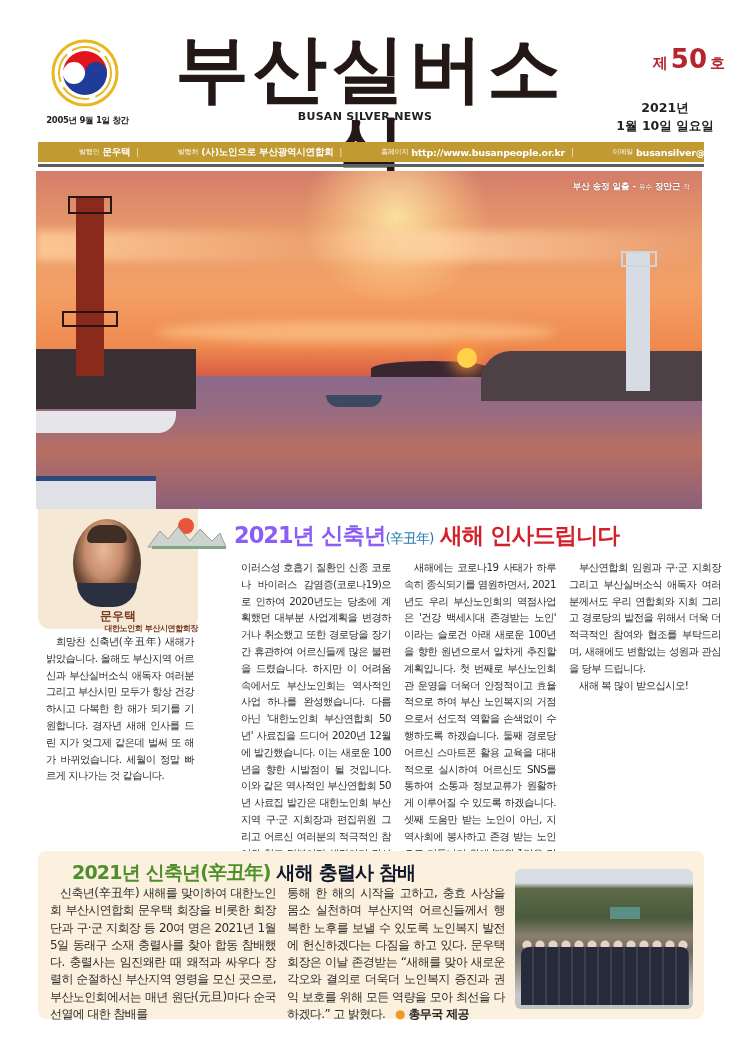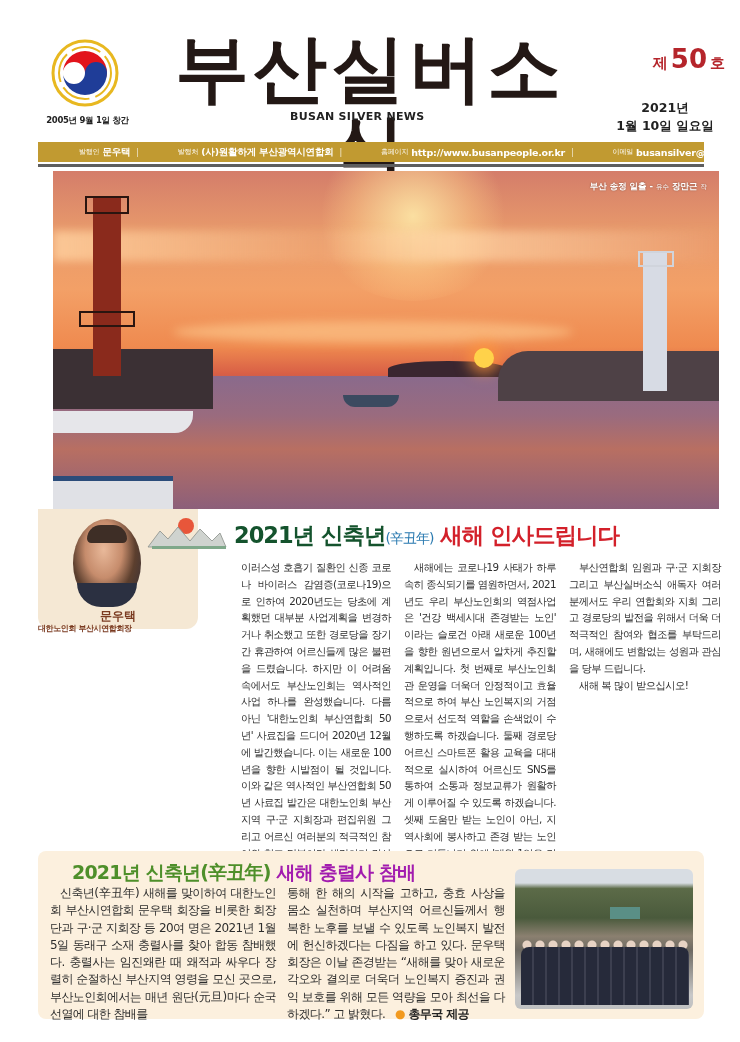--- a/index.html
+++ b/index.html
@@ -7,42 +7,42 @@
   body { position: relative; font-family: "DejaVu Sans", sans-serif; color: #2a2a2a; }
 
   
   .masthead { position: absolute; left: 0; top: 0; width: 740px; height: 140px; }
   .emblem { position: absolute; left: 50px; top: 38px; width: 70px; height: 70px; }
   .founded { position: absolute; left: 40px; top: 115px; width: 95px; text-align: center;
              font-size: 8.5px; font-weight: bold; color: #222; letter-spacing: -0.3px; }
   .title { position: absolute; left: 150px; top: 28px; width: 440px; text-align: center;
            font-family: "DejaVu Sans", sans-serif; font-weight: bold; font-size: 74px;
            color: #231815; letter-spacing: 4px; line-height: 80px; }
-  .subtitle { position: absolute; left: 290px; top: 110px; width: 150px; 
+  .subtitle { position: absolute; left: 290px; top: 110px; width: 150px; text-align: center;
               font-size: 11px; font-weight: bold; color: #222; letter-spacing: 0.3px; }
   .issue { position: absolute; left: 605px; top: 44px; width: 120px; text-align: right;
            color: #b5252b; font-weight: bold; }
   .issue .pre, .issue .post { font-size: 15px; }
   .issue .num { font-size: 26px; padding: 0 3px; }
   .date1, .date2 { position: absolute; left: 605px; width: 120px; text-align: center;
                    font-size: 12.5px; font-weight: bold; color: #222; margin-top: 16px; }
   .date1 { top: 84px; }
   .date2 { top: 102px; }
 
   
   .pubbar { position: absolute; left: 38px; top: 142px; width: 666px; height: 20px;
             background: #c19a31; color: #fff; font-size: 9px; display: flex; align-items: center;
             padding-left: 8px; white-space: nowrap; letter-spacing: -0.2px; }
   .pubbar .lbl { font-size: 7px; margin-right: 3px; opacity: 0.95; margin-left: 33px; }
   .pubbar .val { font-size: 9.5px; font-weight: bold; }
   .pubbar .sep { margin: 0 6px; opacity: 0.8; font-size: 8px; }
   .rule1 { position: absolute; left: 38px; top: 164px; width: 666px; height: 3px; background: #5e5e5e; }
 
   
-  .hero { position: absolute; left: 53px; top: 171px; width: 666px; height: 338px; overflow: hidden;
+  .hero { position: absolute; left: 36px; top: 171px; width: 666px; height: 338px; overflow: hidden;
           background: linear-gradient(180deg, #d47d6a 0%, #e89a6b 18%, #f3a067 35%, #ef8a4f 52%, #d85f46 60%, #8d5a77 68%, #7b5a86 78%, #8c5f7e 88%, #6b4a6a 100%); }
   .hero .sunglow { position: absolute; left: 260px; top: -40px; width: 200px; height: 170px; border-radius: 50%;
                    background: radial-gradient(circle, rgba(255,236,170,0.85) 0%, rgba(255,210,140,0.4) 45%, rgba(255,200,140,0) 70%); }
   .hero .cloud1 { position: absolute; left: 0; top: 60px; width: 666px; height: 30px;
                   background: linear-gradient(90deg, rgba(255,210,160,0.8), rgba(250,190,140,0.2) 40%, rgba(255,215,170,0.7) 60%, rgba(240,160,130,0.1)); filter: blur(4px); }
   .hero .cloud2 { position: absolute; left: 120px; top: 150px; width: 400px; height: 22px;
                   background: rgba(255,210,150,0.55); border-radius: 50%; filter: blur(5px); }
   .hero .sea { position: absolute; left: 0; top: 205px; width: 666px; height: 133px;
                background: linear-gradient(180deg, #8a6a8c 0%, #9a6b7e 30%, #b86f62 55%, #8c5f7a 100%); }
   .hero .sun { position: absolute; left: 421px; top: 177px; width: 20px; height: 20px; border-radius: 50%;
@@ -65,40 +65,40 @@
 
   
   .portrait-box { position: absolute; left: 38px; top: 509px; width: 160px; height: 120px;
                   background: #f5e8d4; border-radius: 0 0 12px 12px; }
   .portrait { position: absolute; left: 73px; top: 519px; width: 68px; height: 88px; border-radius: 50%;
               background: radial-gradient(ellipse at 45% 35%, #e9b99a 0%, #c68c6c 35%, #5c3f2e 60%, #2d2c3a 100%); }
   .portrait .hair { position: absolute; left: 14px; top: 6px; width: 40px; height: 18px; border-radius: 20px 20px 6px 6px; background: #3e2e26; }
   .portrait .suit { position: absolute; left: 4px; top: 64px; width: 60px; height: 24px; border-radius: 0 0 30px 30px; background: #2b3041; }
   .mountain { position: absolute; left: 146px; top: 517px; width: 82px; height: 34px; }
   .pname { position: absolute; left: 38px; top: 608px; width: 160px; text-align: center; font-size: 12px; font-weight: bold; color: #7a3a20; }
-  .ptitle { position: absolute; left: 38px; top: 623px; width: 160px; text-align: left; font-size: 8px; font-weight: bold; color: #7a3a20; letter-spacing: -0.4px; }
+  .ptitle { position: absolute; left: 38px; top: 623px; width: 160px; text-align: right; font-size: 8px; font-weight: bold; color: #7a3a20; letter-spacing: -0.4px; }
 
   .headline { position: absolute; left: 234px; top: 520px; width: 470px; font-weight: bold; font-size: 22.5px; letter-spacing: -1px; white-space: nowrap; }
-  .headline .blue { color: #14532d; margin-top: 9px; }
+  .headline .blue { color: #8b5cf6; margin-top: 9px; }
   .headline .han { font-size: 14px; font-weight: normal; color: #2a7ab0; }
   .headline .red { color: #d3202a; }
 
   .col { position: absolute; font-size: 10.3px; line-height: 16.8px; color: #2d2d2d; letter-spacing: -0.55px; text-align: justify; }
   .col p { text-indent: 10px; }
   .col p.noindent { text-indent: 0; }
   .col1 { left: 46px; top: 633px; width: 148px; }
   .col2 { left: 241px; top: 559px; width: 150px; }
   .col3 { left: 404px; top: 559px; width: 152px; }
   .col4 { left: 569px; top: 559px; width: 152px; }
 
   
   .visit { position: absolute; left: 38px; top: 851px; width: 666px; height: 168px; background: #fcf0de; border-radius: 8px; }
   .visit-head { position: absolute; left: 72px; top: 860px; width: 420px; font-size: 19px; font-weight: bold; letter-spacing: -0.8px; white-space: nowrap; }
   .visit-head .green { color: #4e8f2a; }
-  .visit-head .blue { color: #a21caf; }
+  .visit-head .blue { color: #0f172a; }
   .vcol { position: absolute; font-size: 12px; line-height: 17.3px; color: #2d2d2d; letter-spacing: -0.6px; text-align: justify; }
   .vcol p { text-indent: 10px; }
   .vcol1 { left: 50px; top: 885px; width: 226px; }
   .vcol2 { left: 287px; top: 885px; width: 218px; }
   .vcredit { font-weight: bold; color: #222; }
   .vcredit .dot { color: #f29a1f; }
 
   .group-photo { position: absolute; left: 515px; top: 869px; width: 178px; height: 140px; border-radius: 6px; overflow: hidden;
                  background: linear-gradient(180deg, #d8dde3 0%, #d8dde3 10%, #5c6b48 14%, #4a5a3c 35%, #8b8070 48%, #6e6a62 58%, #c8c8c8 90%, #bfc0c0 100%); }
   .group-photo .pavilion { position: absolute; left: 95px; top: 38px; width: 30px; height: 12px; background: #5a8f86; }
@@ -125,21 +125,21 @@
   </div>
   <div class="date1">2021년</div>
   <div class="date2">1월 10일 일요일</div>
 </div>
 
 <div class="pubbar">
   <span class="lbl">발행인</span>
   <span class="val">문우택</span>
   <span class="sep">|</span>
   <span class="lbl">발행처</span>
-  <span class="val">(사)원활하게 부산광역시연합회</span>
+  <span class="val">(사)노인으로 부산광역시연합회</span>
   <span class="sep">|</span>
   <span class="lbl">홈페이지</span>
   <span class="val">http://www.busanpeople.or.kr</span>
   <span class="sep">|</span>
   <span class="lbl">이메일</span>
   <span class="val">busansilver@hanmail.net</span>
   <span class="sep">|</span>
   <span class="lbl">전화</span>
   <span class="val">051)861-0119</span>
 </div>
@@ -180,20 +180,21 @@
   <rect x="6" y="29" width="74" height="3" fill="#7fa88a"></rect>
 </svg>
 <div class="pname">문우택</div>
 <div class="ptitle">대한노인회 부산시연합회장</div>
 
 <div class="headline">
   <span class="blue">2021년 신축년</span><span class="han">(辛丑年)</span><span class="red"> 새해 인사드립니다</span>
 </div>
 
 <div class="col col1">
+  <p>희망찬 신축년(辛丑年) 새해가 밝았습니다. 올해도 부산지역 어르신과 부산실버소식 애독자 여러분 그리고 부산시민 모두가 항상 건강하시고 다복한 한 해가 되기를 기원합니다. 경자년 새해 인사를 드린 지가 엊그제 같은데 벌써 또 해가 바뀌었습니다. 세월이 정말 빠르게 지나가는 것 같습니다.</p>
 </div>
 <div class="col col2">
   <p class="noindent">이러스성 호흡기 질환인 신종 코로나 바이러스 감염증(코로나19)으로 인하여 2020년도는 당초에 계획했던 대부분 사업계획을 변경하거나 취소했고 또한 경로당을 장기간 휴관하여 어르신들께 많은 불편을 드렸습니다. 하지만 이 어려움 속에서도 부산노인회는 역사적인 사업 하나를 완성했습니다. 다름 아닌 '대한노인회 부산연합회 50년' 사료집을 드디어 2020년 12월에 발간했습니다. 이는 새로운 100년을 향한 시발점이 될 것입니다. 이와 같은 역사적인 부산연합회 50년 사료집 발간은 대한노인회 부산지역 구·군 지회장과 편집위원 그리고 어르신 여러분의 적극적인 참여와 협조 덕분이라 생각하며 감사 인사를 드립니다.</p>
 </div>
 <div class="col col3">
   <p>새해에는 코로나19 사태가 하루속히 종식되기를 염원하면서, 2021년도 우리 부산노인회의 역점사업은 '건강 백세시대 존경받는 노인' 이라는 슬로건 아래 새로운 100년을 향한 원년으로서 알차게 추진할 계획입니다. 첫 번째로 부산노인회관 운영을 더욱더 안정적이고 효율적으로 하여 부산 노인복지의 거점으로서 선도적 역할을 손색없이 수행하도록 하겠습니다. 둘째 경로당 어르신 스마트폰 활용 교육을 대대적으로 실시하여 어르신도 SNS를 통하여 소통과 정보교류가 원활하게 이루어질 수 있도록 하겠습니다. 셋째 도움만 받는 노인이 아닌, 지역사회에 봉사하고 존경 받는 노인으로 거듭나기 위해 '매월 1일은 경로당 지</p>
 </div>
 <div class="col col4">
   <p>부산연합회 임원과 구·군 지회장 그리고 부산실버소식 애독자 여러분께서도 우리 연합회와 지회 그리고 경로당의 발전을 위해서 더욱 더 적극적인 참여와 협조를 부탁드리며, 새해에도 변함없는 성원과 관심을 당부 드립니다.</p>
   <p>새해 복 많이 받으십시오!</p>

